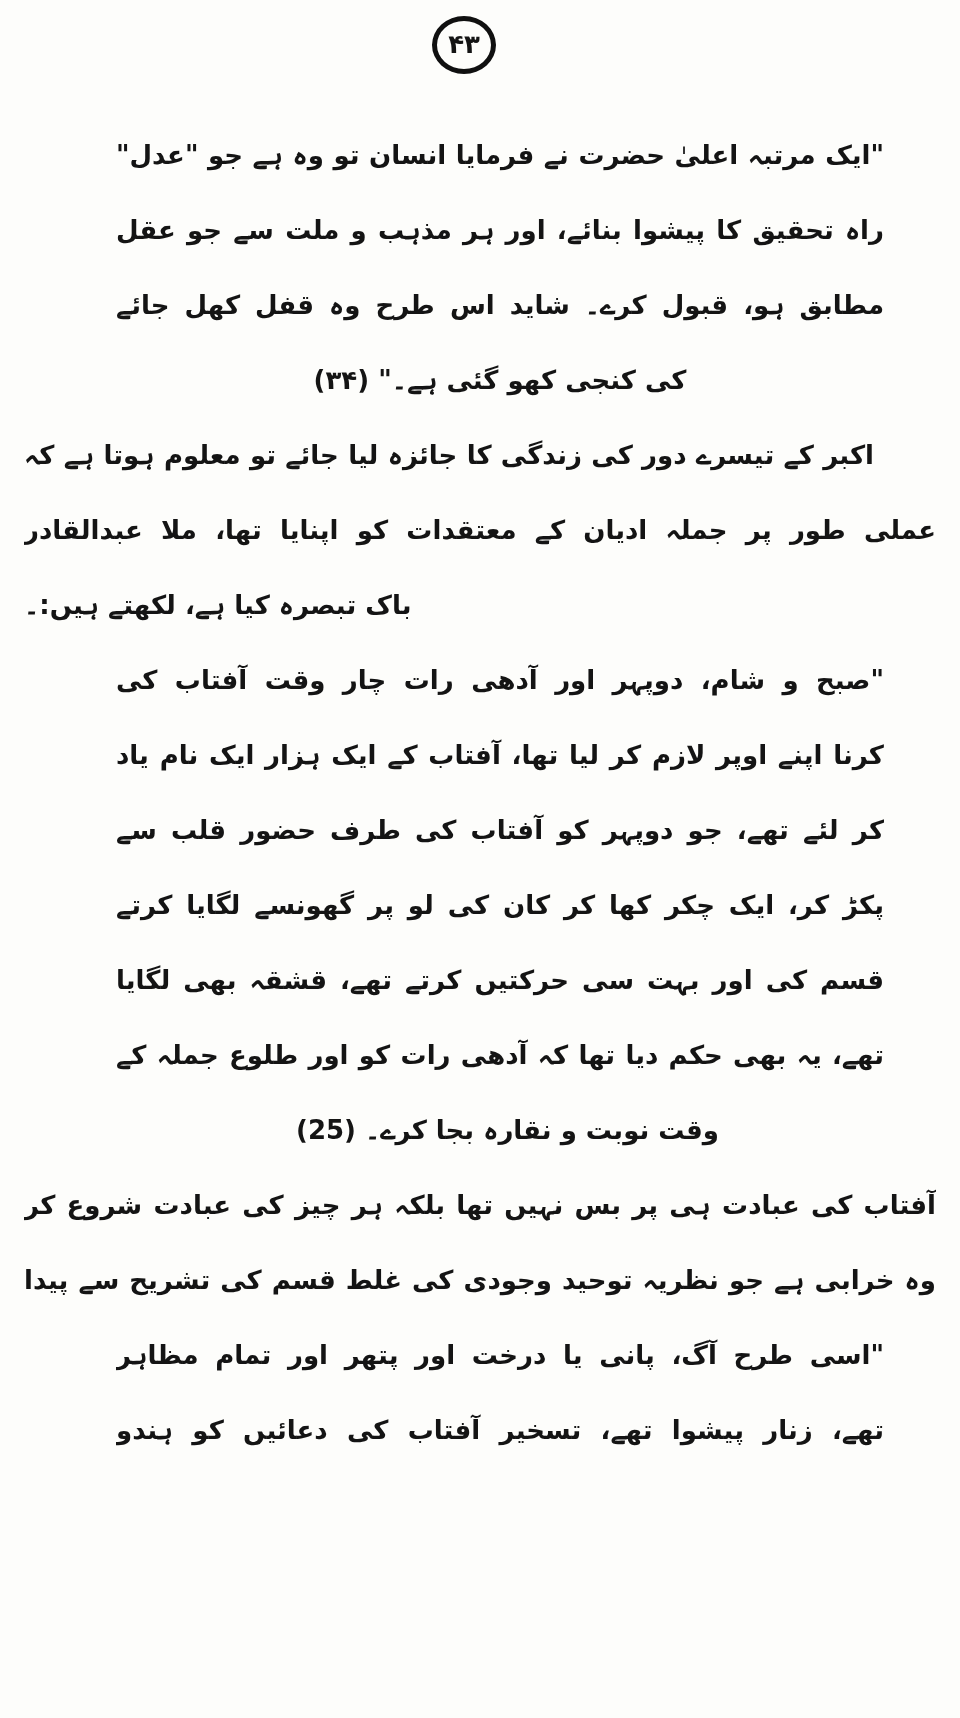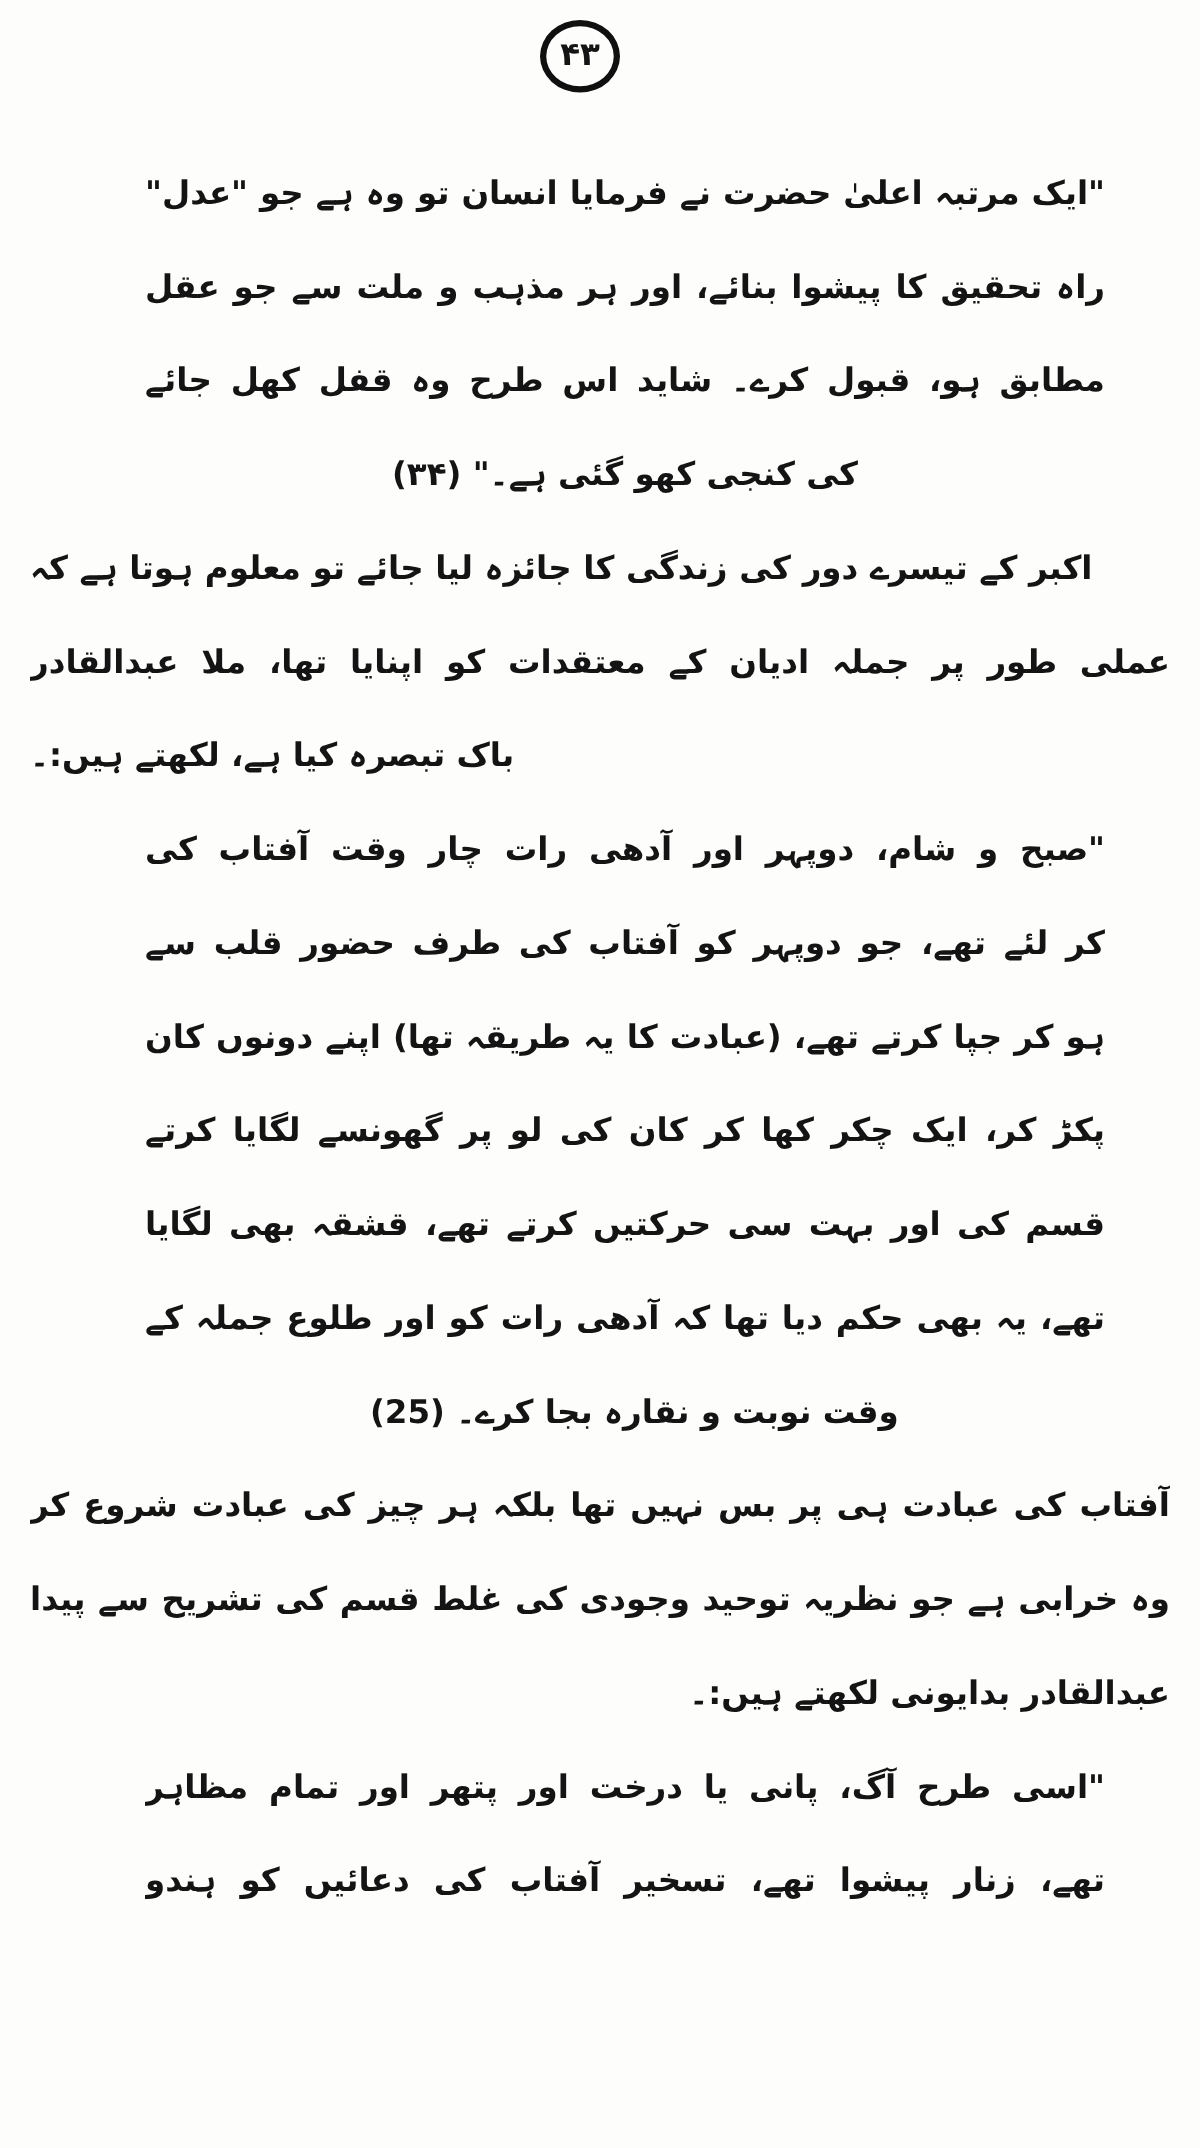--- a/index.html
+++ b/index.html
@@ -87,32 +87,31 @@
     </div>
 
     <div>
       <div class="line fill indent-first">اکبر کے تیسرے دور کی زندگی کا جائزہ لیا جائے تو معلوم ہوتا ہے کہ اس نے</div>
       <div class="line fill">عملی طور پر جملہ ادیان کے معتقدات کو اپنایا تھا، ملا عبدالقادر بدایونی نے اس پر بے</div>
       <div class="line align-left">باک تبصرہ کیا ہے، لکھتے ہیں:۔</div>
     </div>
 
     <div class="quote">
       <div class="line fill">"صبح و شام، دوپہر اور آدھی رات چار وقت آفتاب کی عبادت</div>
+      <div class="line fill">کرنا اپنے اوپر لازم کر لیا تھا، آفتاب کے ایک ہزار ایک نام یاد</div>
       <div class="line fill">کر لئے تھے، جو دوپہر کو آفتاب کی طرف حضور قلب سے متوجہ</div>
-      <div class="line fill">ہو کر جپا کرتے تھے، (عبادت کا یہ طریقہ تھا) اپنے دونوں کان</div>
       <div class="line fill">پکڑ کر، ایک چکر کھا کر کان کی لو پر گھونسے لگایا کرتے تھے، اس</div>
       <div class="line fill">قسم کی اور بہت سی حرکتیں کرتے تھے، قشقہ بھی لگایا کرتے</div>
       <div class="line fill">تھے، یہ بھی حکم دیا تھا کہ آدھی رات کو اور طلوع جملہ کے</div>
       <div class="line align-left-offset">وقت نوبت و نقارہ بجا کرے۔ (25)</div>
     </div>
 
     <div>
       <div class="line fill">آفتاب کی عبادت ہی پر بس نہیں تھا بلکہ ہر چیز کی عبادت شروع کر دی تھی، یہ</div>
       <div class="line fill">وہ خرابی ہے جو نظریہ توحید وجودی کی غلط قسم کی تشریح سے پیدا ہو سکتی تھی، ملا</div>
-      <div class="line align-right">عبدالقادر بدایونی لکھتے ہیں:۔</div>
     </div>
 
     <div class="quote">
       <div class="line fill">"اسی طرح آگ، پانی یا درخت اور پتھر اور تمام مظاہر کائنات</div>
       <div class="line fill">تھے، زنار پیشوا تھے، تسخیر آفتاب کی دعائیں کو ہندو رشیوں</div>
     </div>
 
   </div>
 </div>
 

